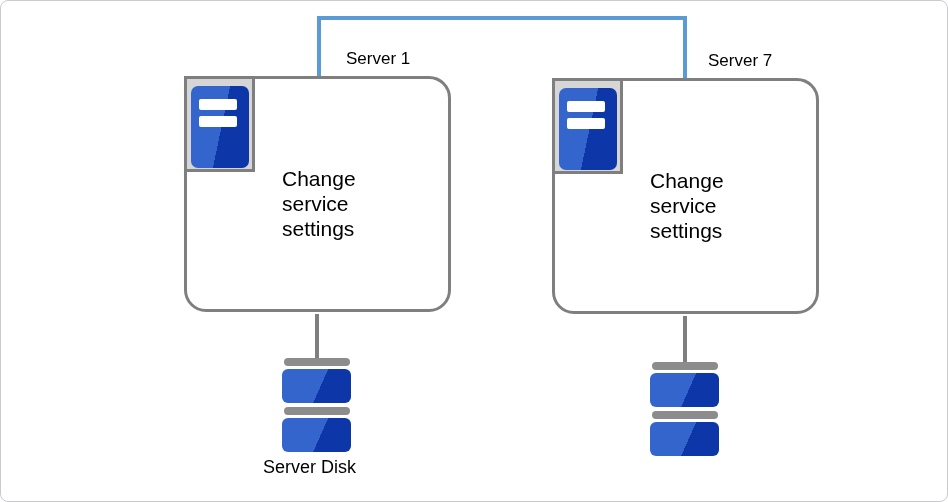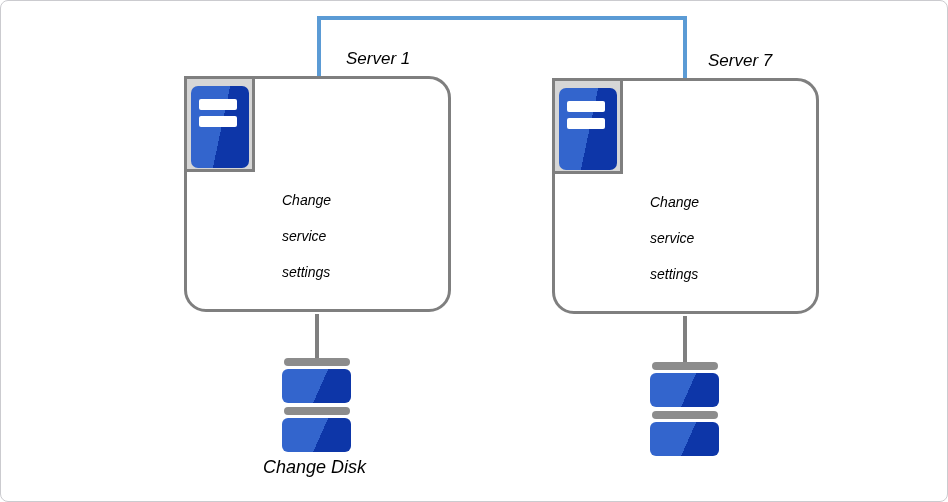--- a/index.html
+++ b/index.html
@@ -1,32 +1,32 @@
 <!DOCTYPE html>
 <html><head>
 <meta charset="utf-8">
 <style>
   html,body{margin:0;padding:0;background:#fff;}
   body{font-family:"Liberation Sans", sans-serif;color:#000;}
   .canvas{
     position:relative;width:948px;height:502px;box-sizing:border-box;
-    background:#fff;border:1px solid #cbcbcf;border-radius:8px;overflow:hidden;font-style:italic;
+    background:#fff;border:1px solid #cbcbcf;border-radius:8px;overflow:hidden;
   }
   
   .link{position:absolute;background:#5B9BD5;}
   
   .node-label{position:absolute;font-size:17px;line-height:20px;white-space:nowrap;}
   
   .server-box{
     position:absolute;width:267px;height:236px;box-sizing:border-box;
     background:#fff;border:3px solid #7F7F7F;border-radius:22px;
   }
   .server-body{
-    position:absolute;left:95px;top:103px;width:95px;
-    font-size:14px;line-height:36px;
+    position:absolute;left:95px;top:87px;width:95px;
+    font-size:21px;line-height:25px;
   }
   
   .server-icon{
     position:absolute;left:-3px;top:-3px;width:71px;height:96px;box-sizing:border-box;
     background:#D6D6D6;border:3px solid #7F7F7F;
   }
   .tower{
     position:absolute;left:4px;top:7px;width:58px;height:82px;border-radius:7px;
     background:linear-gradient(102deg,#3365CD 52%,#0D36A8 52%);
   }
@@ -93,15 +93,15 @@
     <div class="platter p2"></div>
   </div>
 
   <div class="disk" style="left:649px;top:361px;">
     <div class="cap c1"></div>
     <div class="platter p1"></div>
     <div class="cap c2"></div>
     <div class="platter p2"></div>
   </div>
 
-  <div class="disk-label" style="left:262px;top:455px;">Change Disk</div>
+  <div class="disk-label" style="left:262px;top:455px;">Server Disk</div>
 
 </div>
 
 </body></html>

